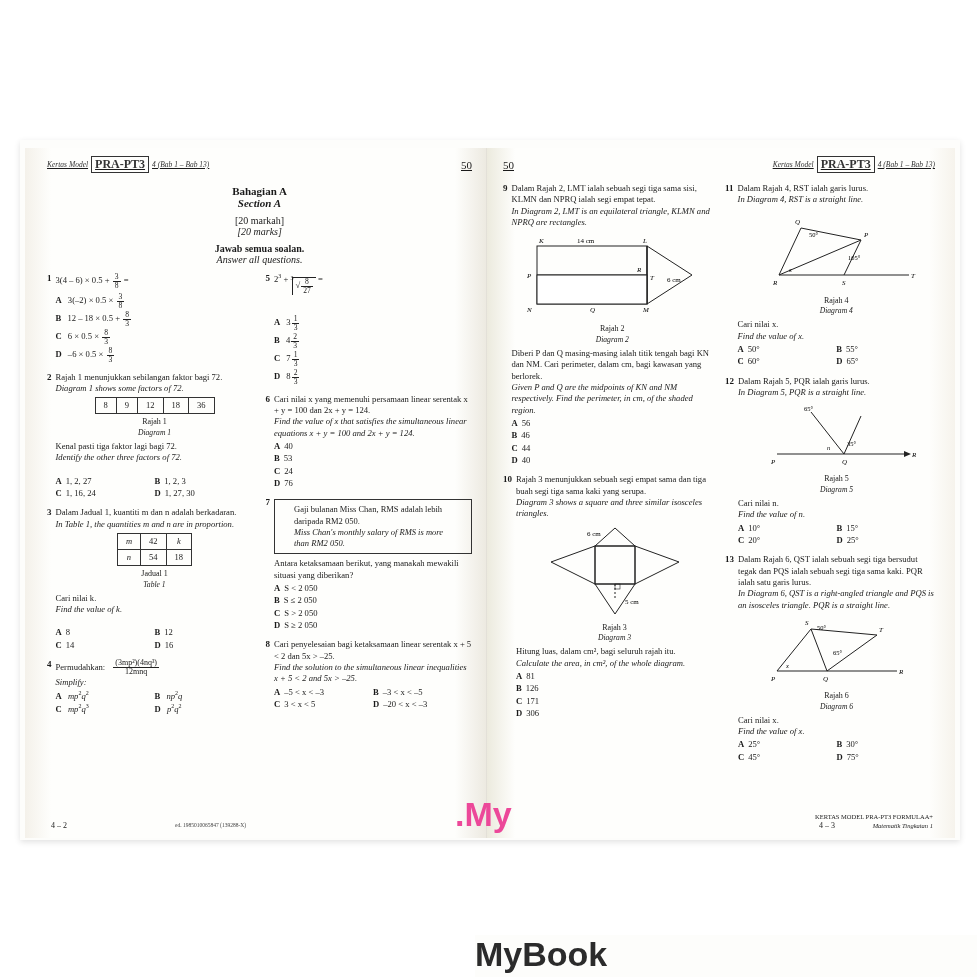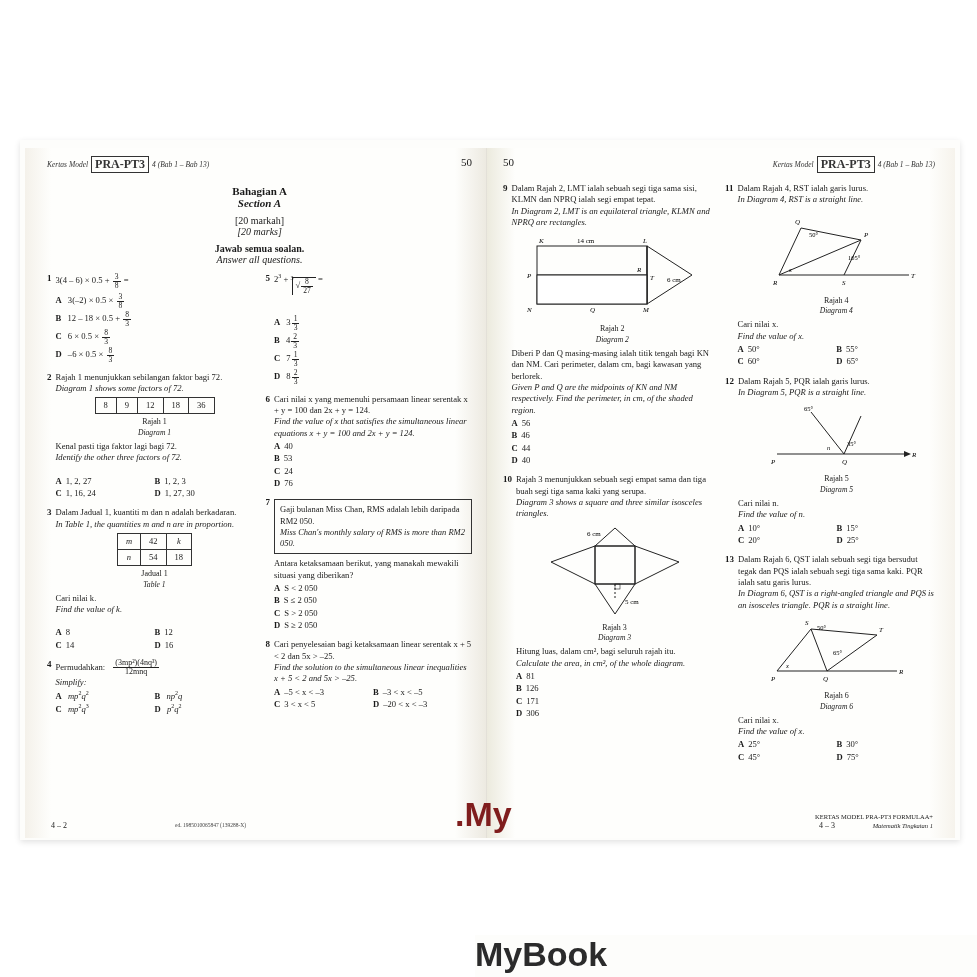--- a/index.html
+++ b/index.html
@@ -7,21 +7,21 @@
   .page{position:absolute;left:0;top:0;width:977px;height:977px;background:#fff;}
   .book{position:absolute;left:20px;top:140px;width:940px;height:700px;background:#fdfdfb;}
   .spread{position:absolute;left:25px;top:148px;width:930px;height:690px;display:flex;}
   .pg{position:relative;background:#fefefc;box-sizing:border-box;}
   .pg.left{width:462px;padding:8px 14px 8px 22px;border-right:1px solid #e3e0d8;
      background:linear-gradient(to right,#f4f1ea 0px,#fefefc 26px,#fefefc 430px,#ece9e0 462px);}
   .pg.right{width:468px;padding:8px 20px 8px 16px;
      background:linear-gradient(to left,#f6f3ec 0px,#fefefc 26px,#fefefc 440px,#eceade 468px);}
   .hdr{font-size:7.5px;font-style:italic;color:#333;display:flex;align-items:center;gap:3px;}
   .hdr .boxed{border:1px solid #333;padding:0 3px;font-style:normal;font-weight:bold;font-size:12px;}
-  .hdr-row{display:flex;justify-content:space-between;align-items:flex-start;}
+  .hdr-row{display:flex;justify-content:space-between;align-items:center;text-decoration:underline;}
   .pgnum{font-size:11px;}
   .cols{display:flex;gap:12px;}
   .col{width:208px;font-size:8.6px;line-height:1.32;}
   .col.r{width:214px;}
   .qn{font-weight:bold;font-size:9px;}
   .it{font-style:italic;}
   .q{margin-bottom:7px;display:flex;gap:4px;}
   .qbody{flex:1;}
   .opts{display:flex;flex-wrap:wrap;margin-top:12px;}
   .opt{width:50%;box-sizing:border-box;font-size:8.6px;margin-bottom:1px;}
@@ -32,29 +32,29 @@
   .frac{display:inline-flex;flex-direction:column;vertical-align:middle;text-align:center;font-size:7.6px;line-height:1.05;margin:0 1px;}
   .frac .num{border-bottom:1px solid #222;padding:0 2px;}
   .frac .den{padding:0 2px;}
   .rad{display:inline-flex;align-items:flex-start;}
   .rad .idx{font-size:6px;position:relative;top:-2px;}
   .rad .bar{border-top:1px solid #222;border-left:1px solid #222;padding:0 2px 0 2px;margin-left:-1px;}
   table.tbl{border-collapse:collapse;margin:3px auto;}
   table.tbl td{border:1px solid #333;padding:1px 8px;text-align:center;font-size:8.5px;height:13px;}
   .cap{text-align:center;font-size:8px;margin-top:1px;}
   .cap .it{font-style:italic;font-size:7.6px;display:block;}
-  .boxq{border:1px solid #333;padding:4px 5px;margin:2px 0 4px 0;font-size:8.5px;}
+  .boxq{border:1px solid #333;padding:4px 19px;margin:2px 0 4px 0;font-size:8.5px;}
   .ftr{position:absolute;bottom:8px;font-size:8px;}
   .ftr.l{left:26px;}
   .ftr.r2{right:22px;text-align:right;font-size:6.5px;line-height:1.3;}
   .ftr.rl{right:120px;}
   .isbn{position:absolute;bottom:10px;left:150px;font-size:5.5px;color:#444;}
   .fig{margin:4px auto;display:block;}
   .wm{position:absolute;left:455px;top:795px;font-family:"Liberation Sans",sans-serif;font-weight:bold;font-size:34px;}
-  .wm .my{color:#7f1d1d;}
+  .wm .my{color:#ec4899;}
   .wm .book{color:#2b2b2b;}
   .spine{position:absolute;left:482px;top:148px;width:14px;height:690px;
       background:linear-gradient(to right,#e9e5db,#cfcabd,#f2efe7);}
   .shadow{position:absolute;left:20px;top:140px;width:940px;height:700px;box-shadow:0 2px 6px rgba(0,0,0,.12);pointer-events:none;}
   sup{font-size:6px;}
 </style>
 </head>
 <body>
 
 <div class="page">

